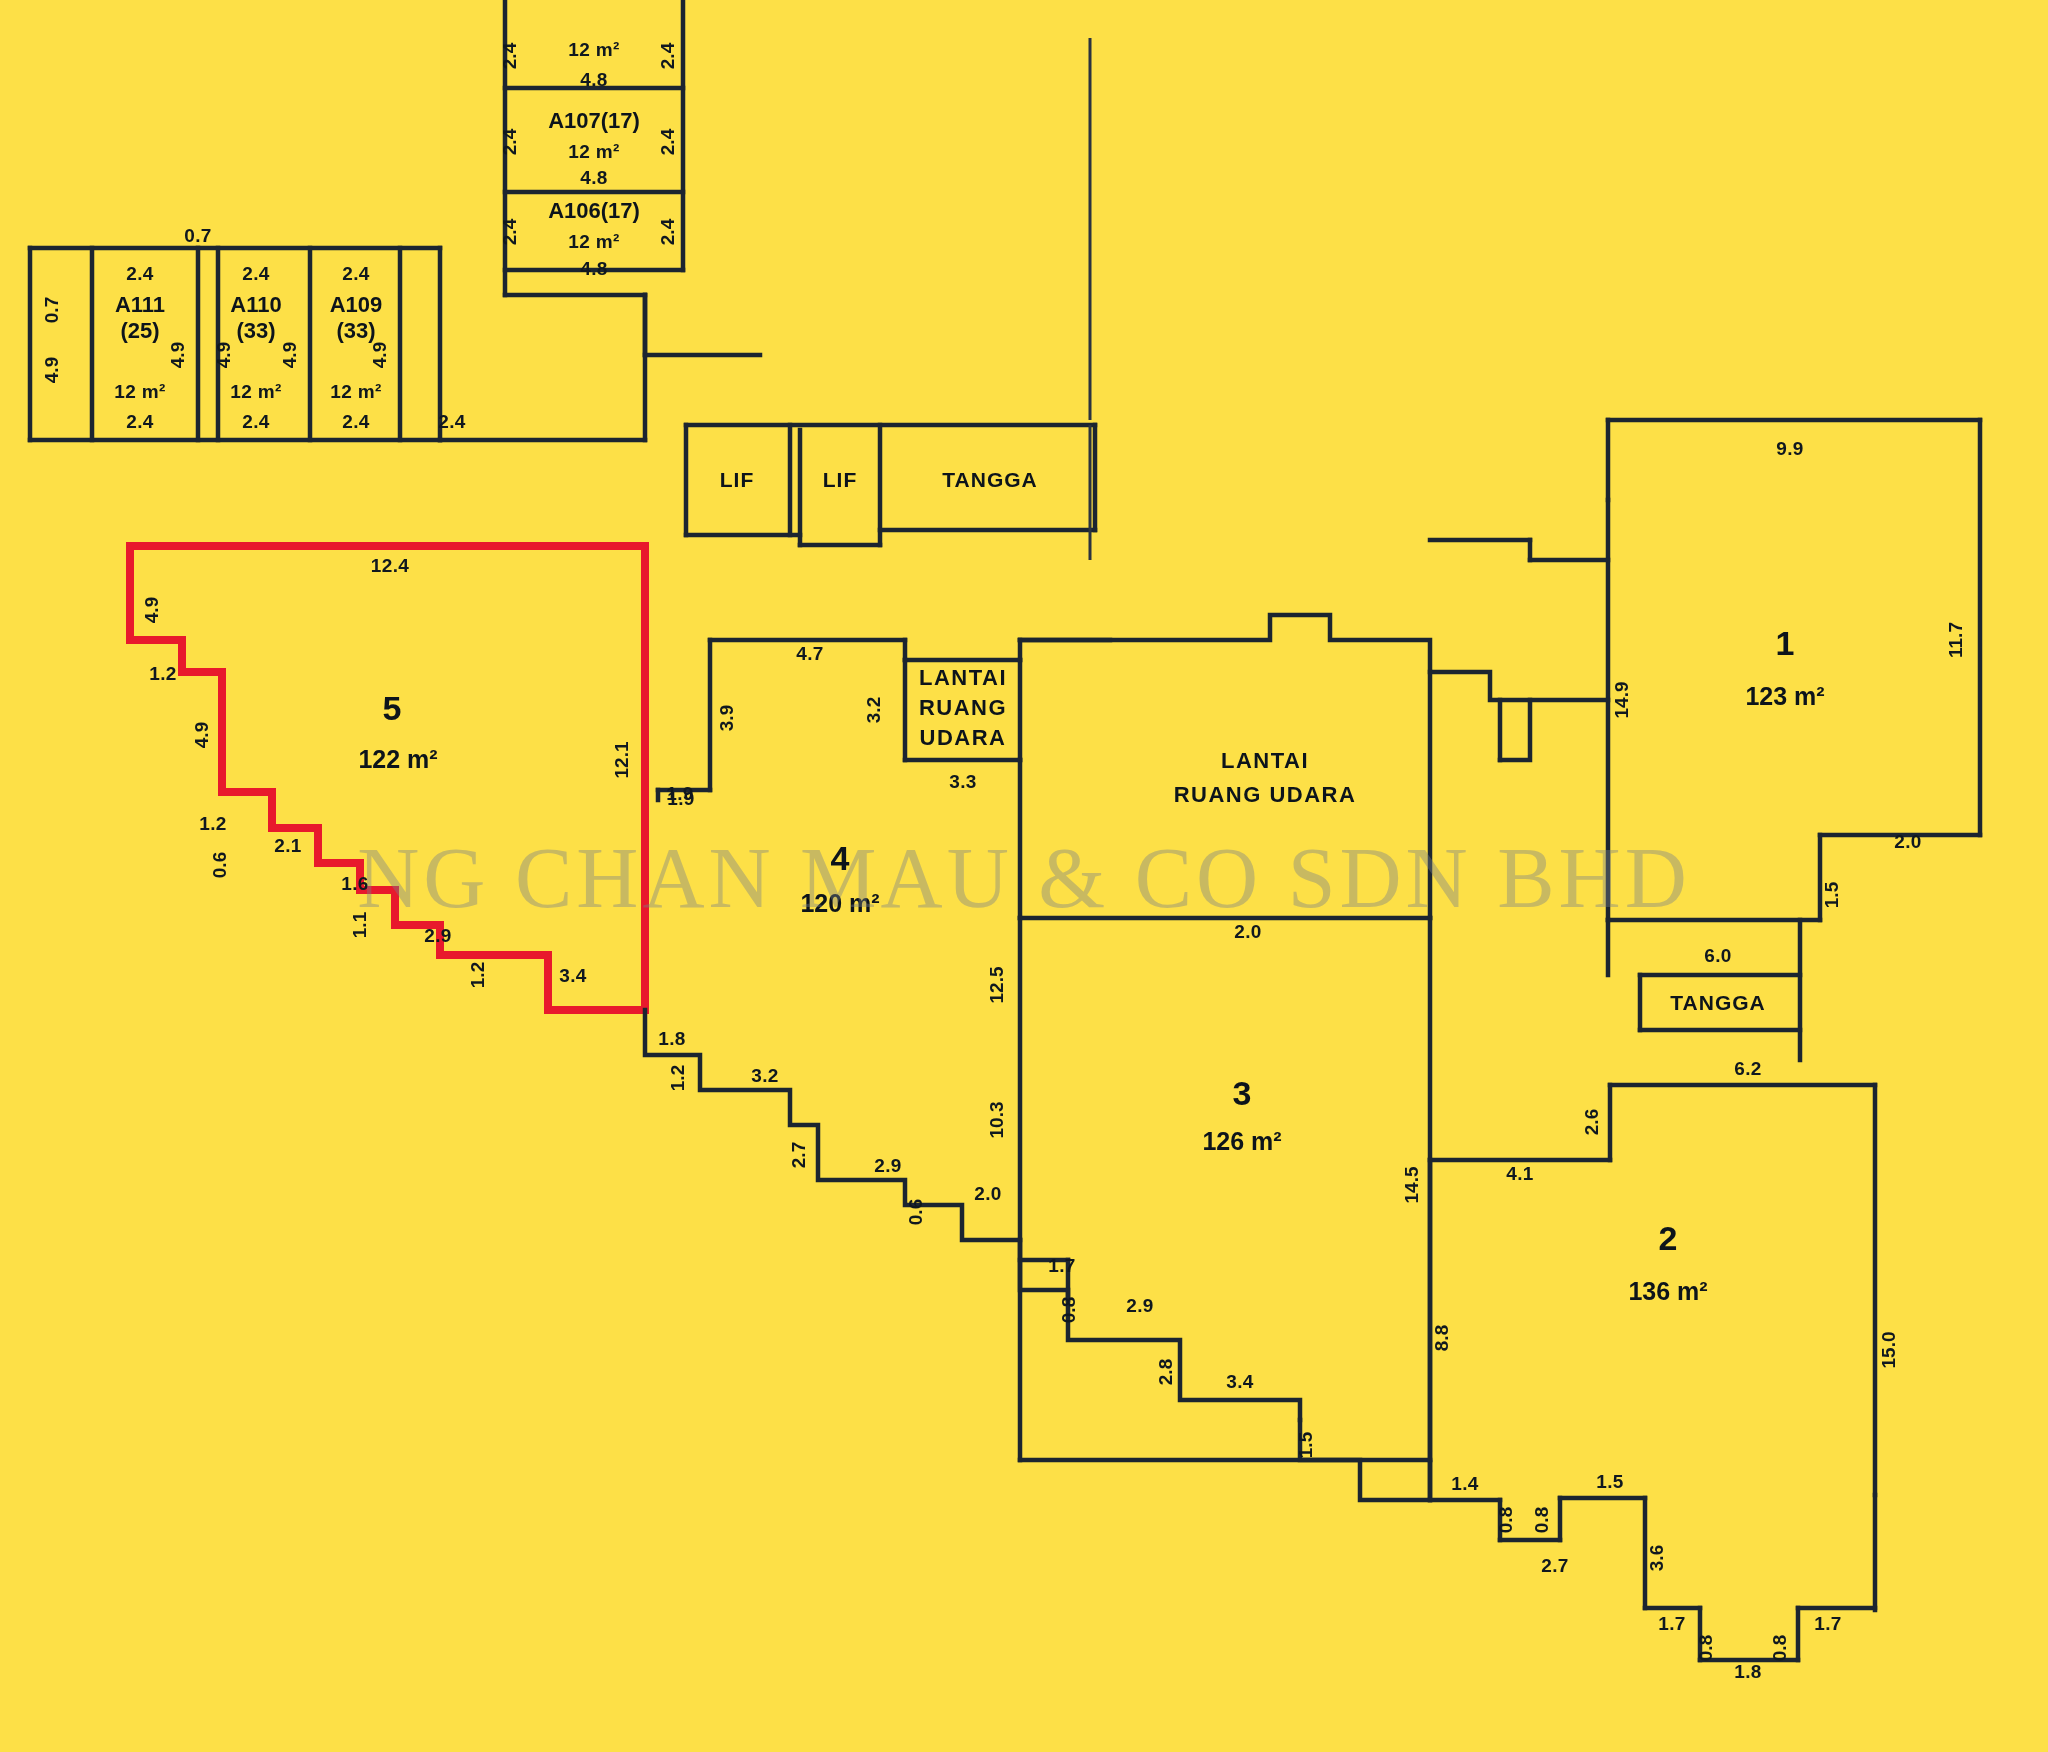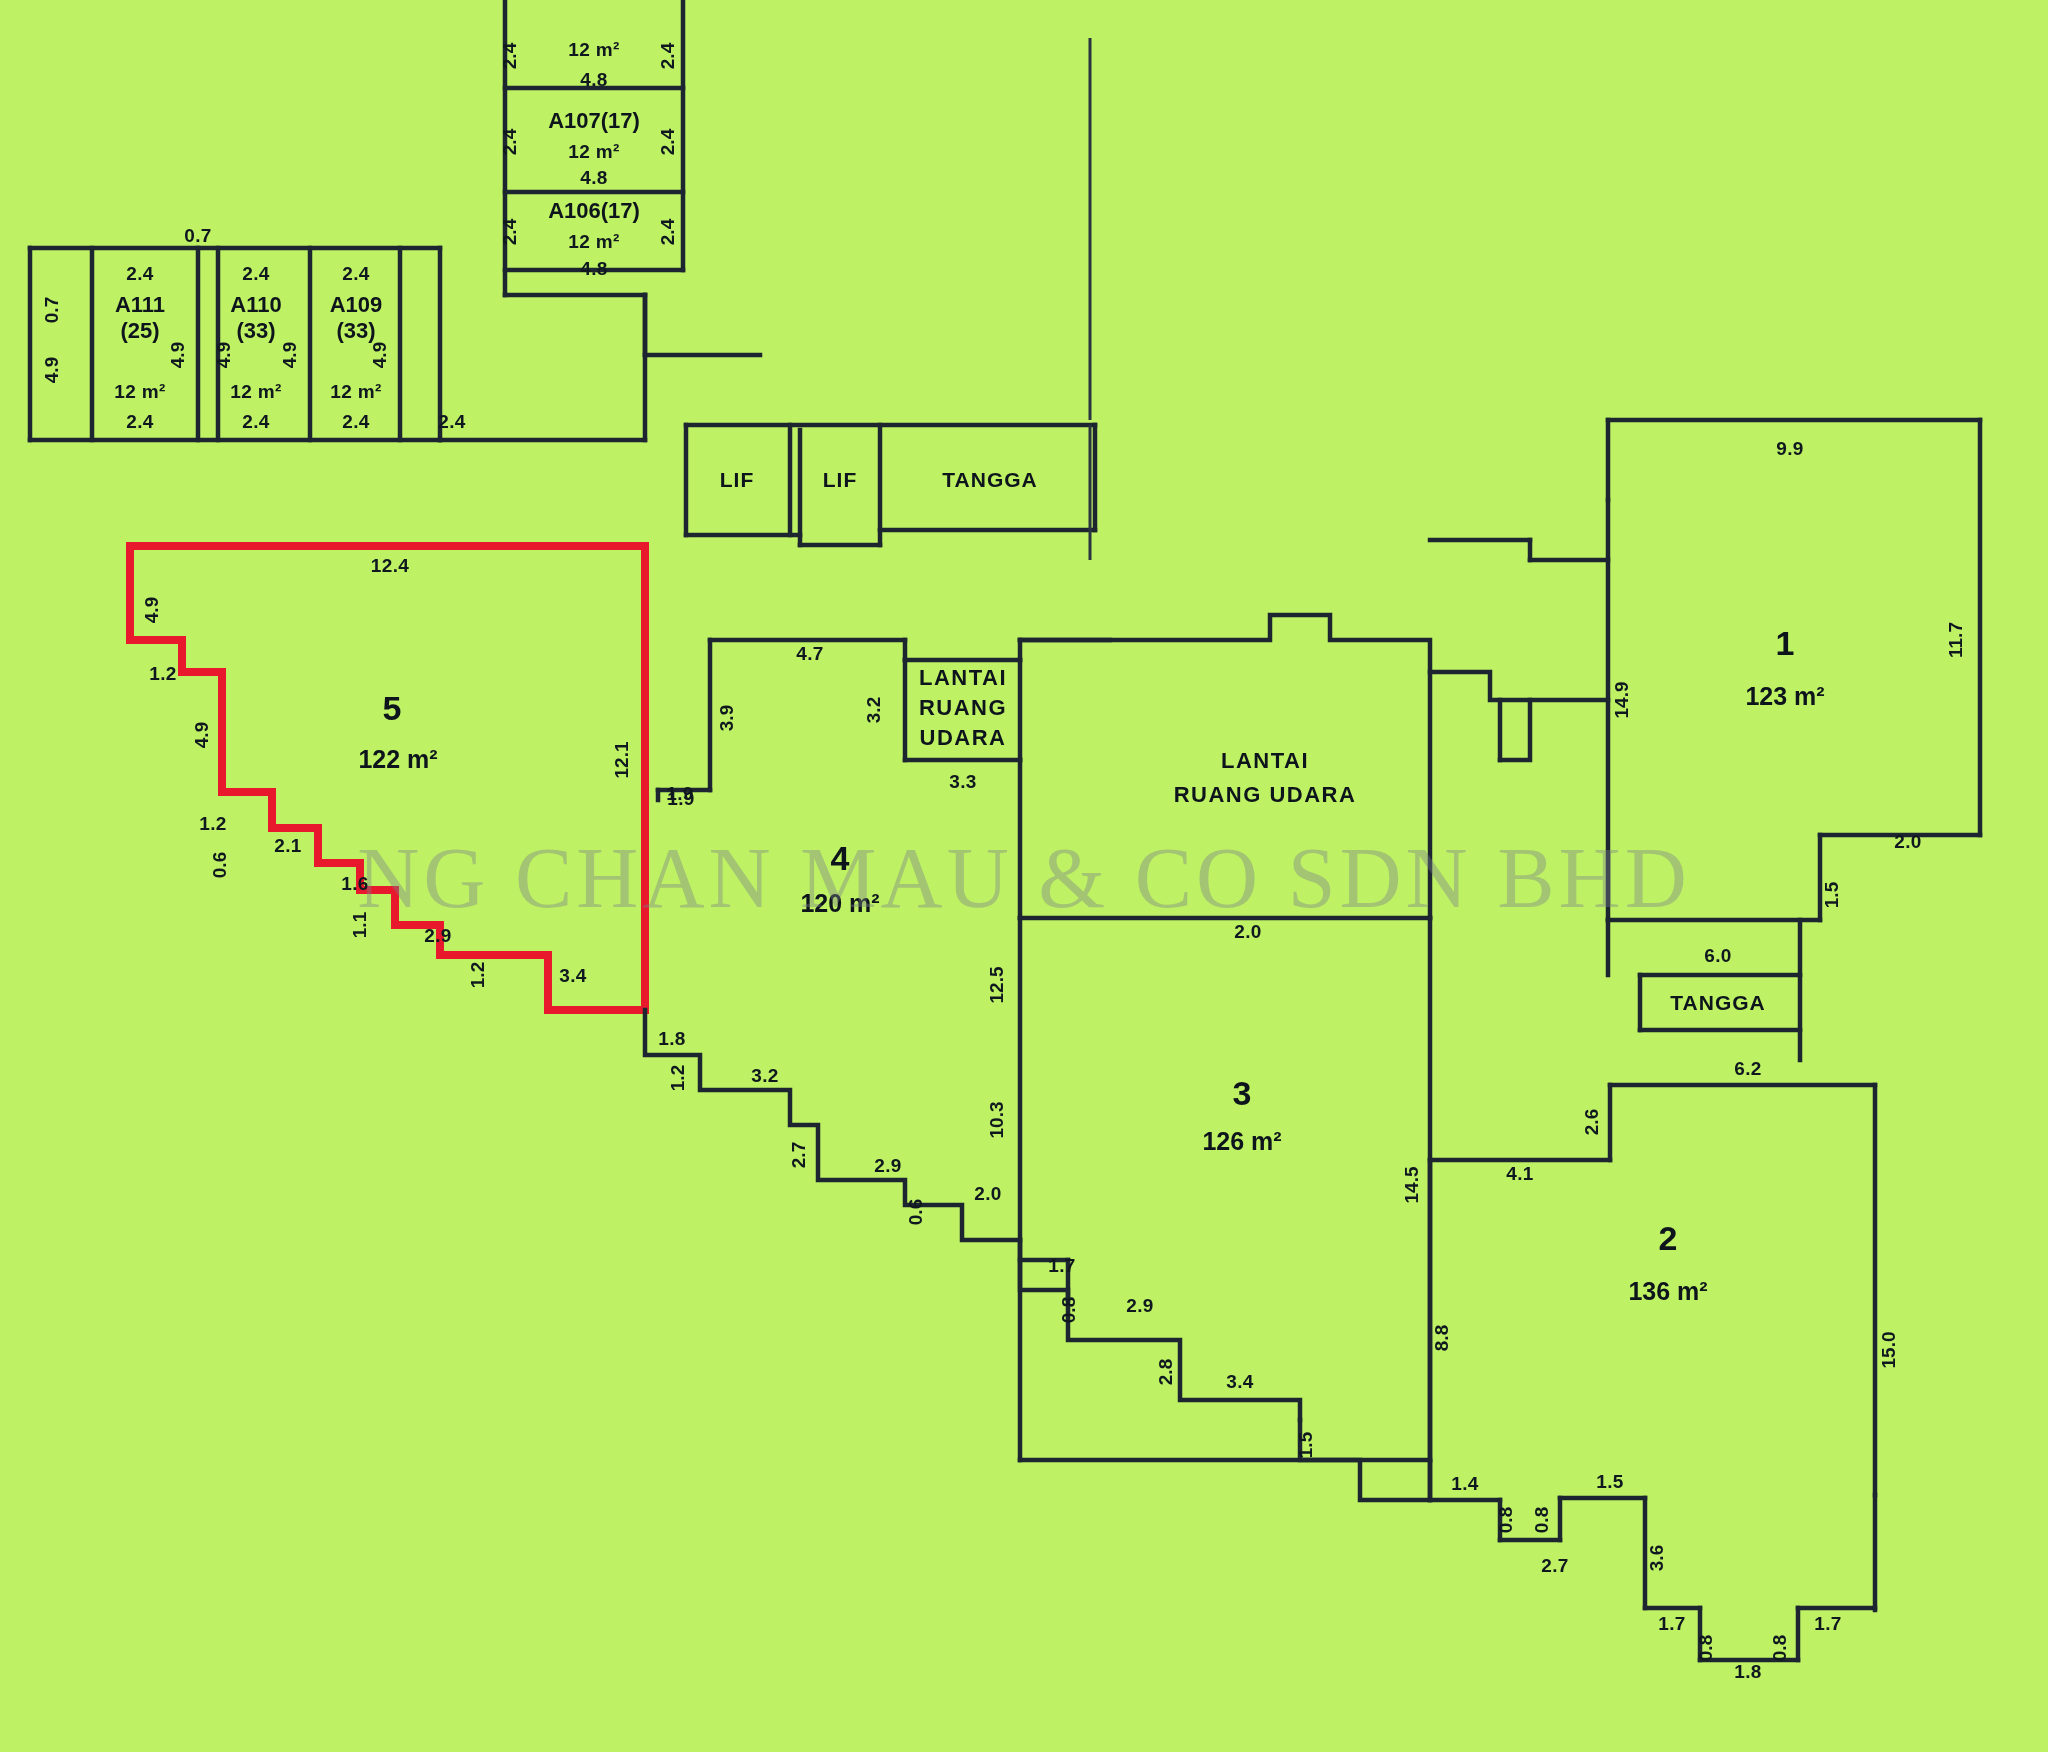--- a/index.html
+++ b/index.html
@@ -11,21 +11,21 @@
   body {
     width: 2048px;
     height: 1752px;
     font-family: "Liberation Sans", sans-serif;
     overflow: hidden;
   }
   #plan-root {
     position: relative;
     width: 2048px;
     height: 1752px;
-    background: #bef264;
+    background: #fde047;
   }
   #plan-svg {
     position: absolute;
     top: 0; left: 0;
     width: 2048px;
     height: 1752px;
   }
   .wall {
     fill: none;
     stroke: #1c2530;

